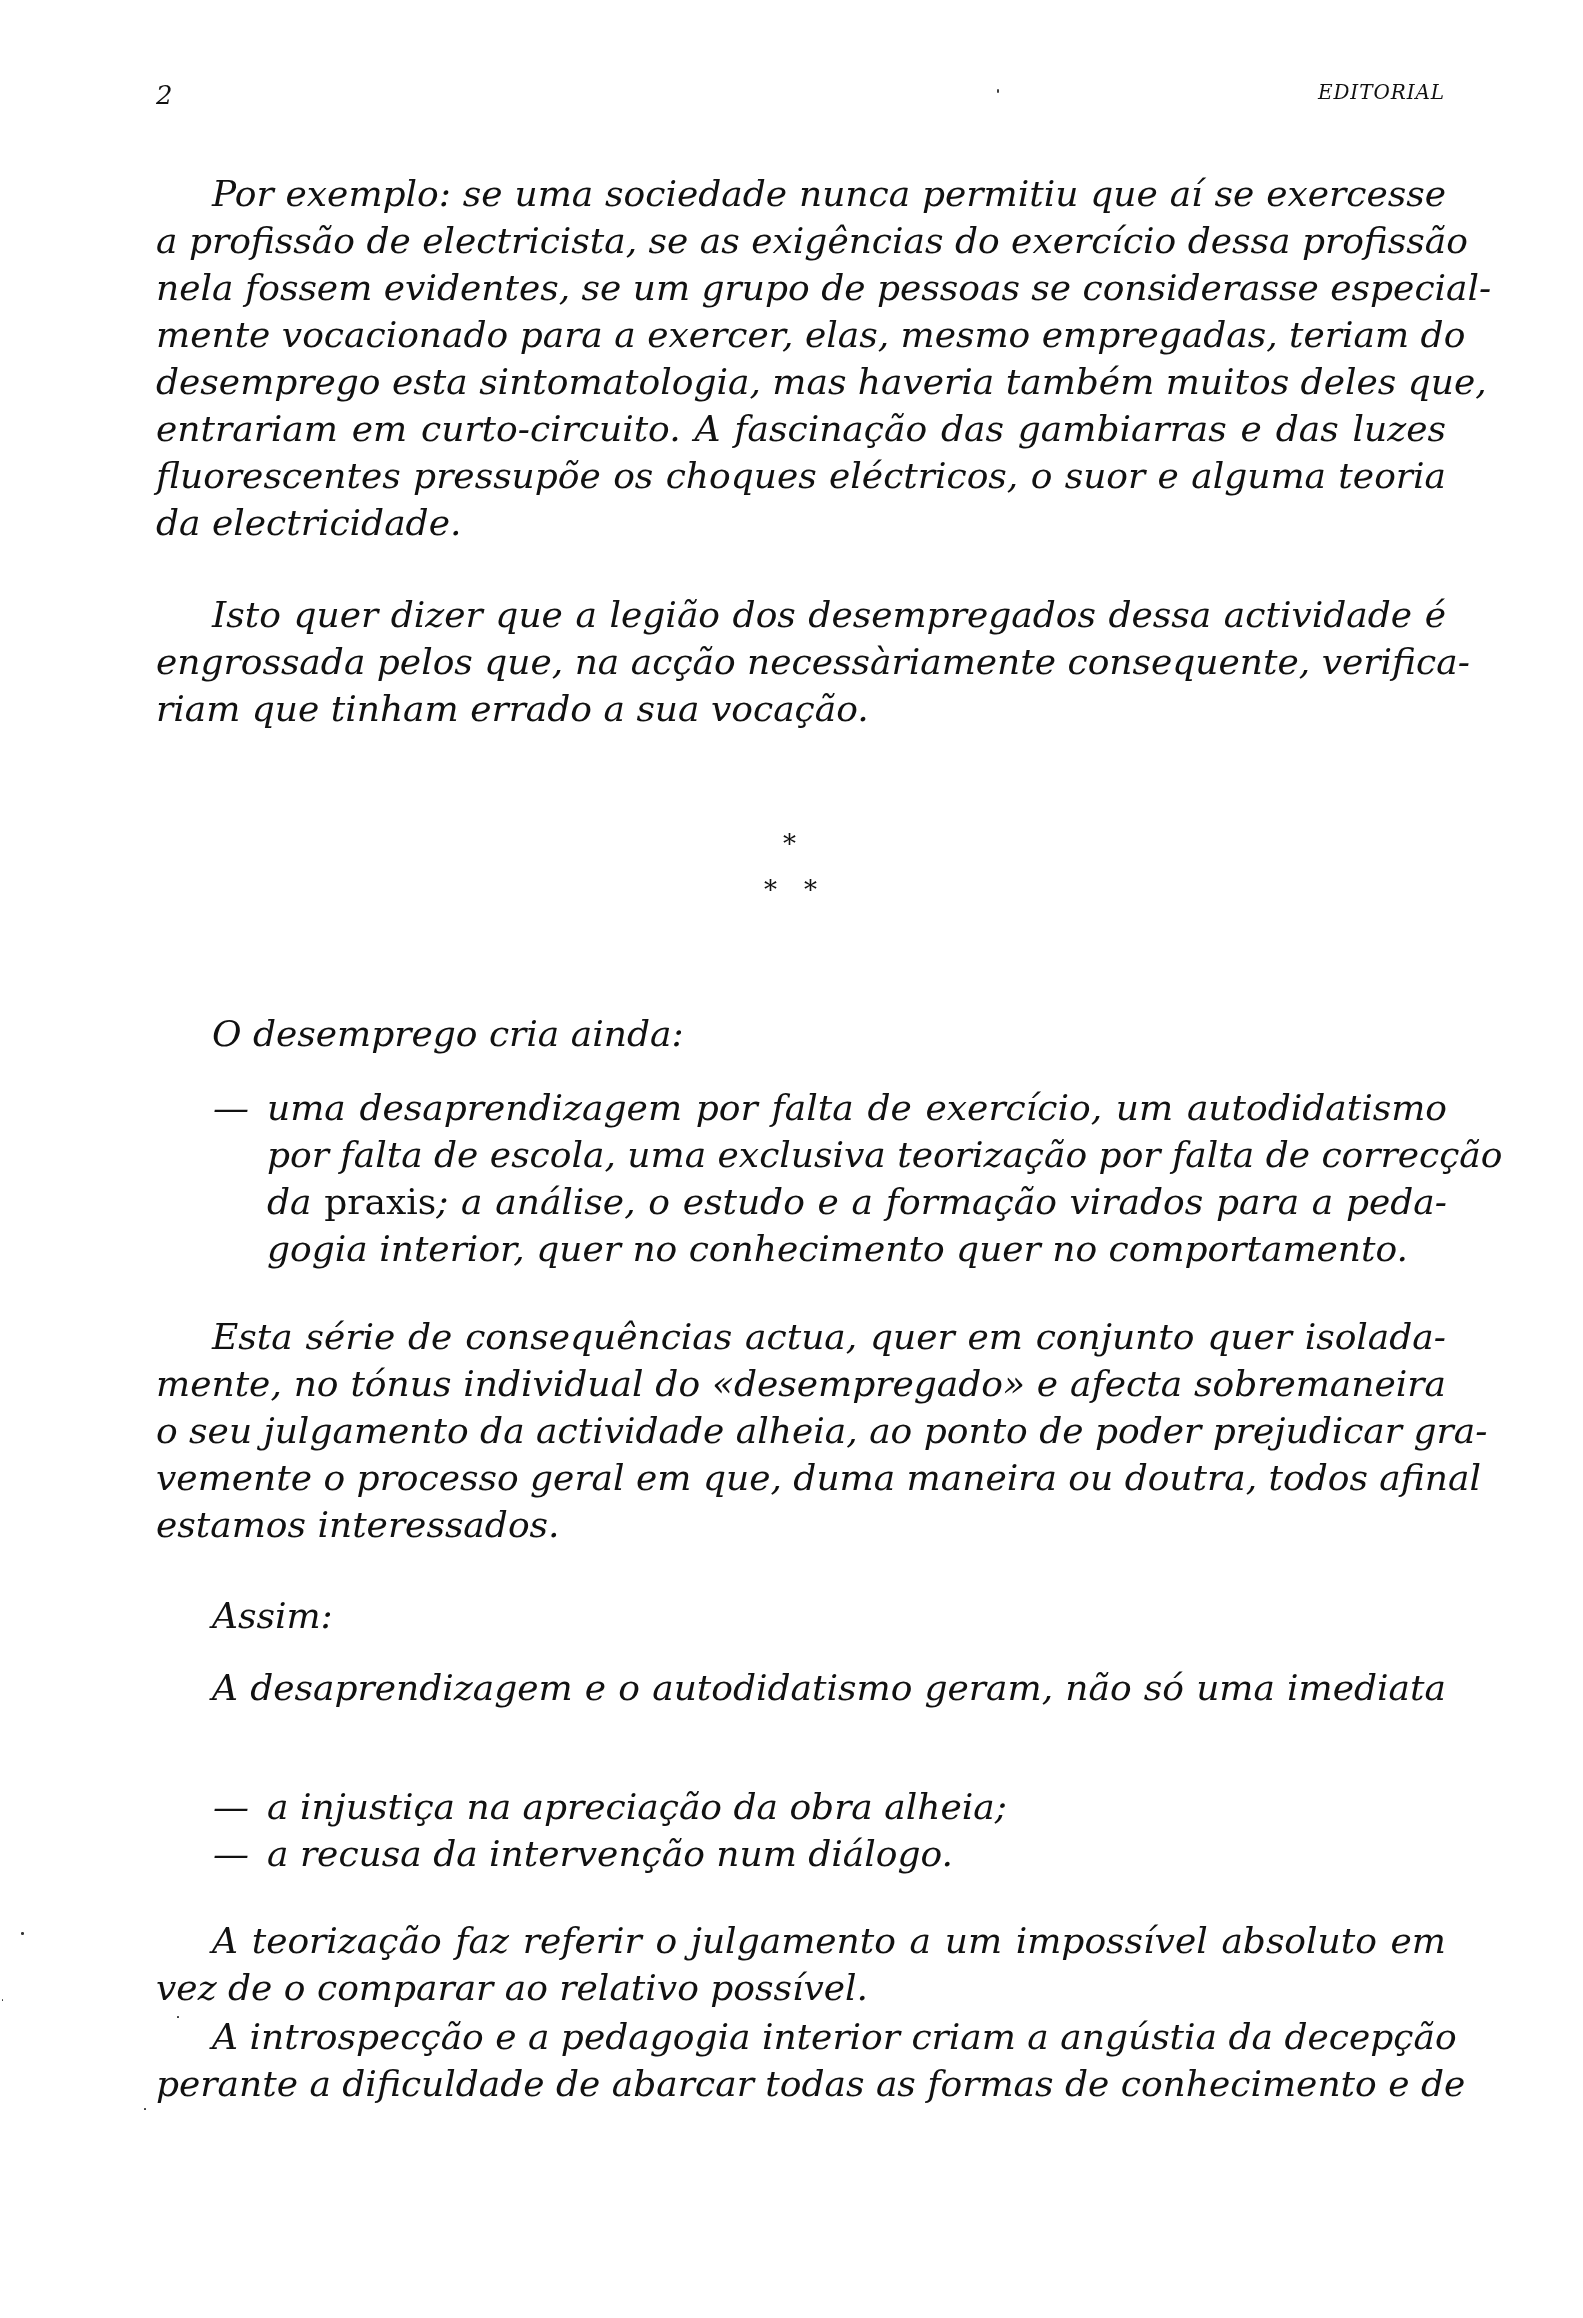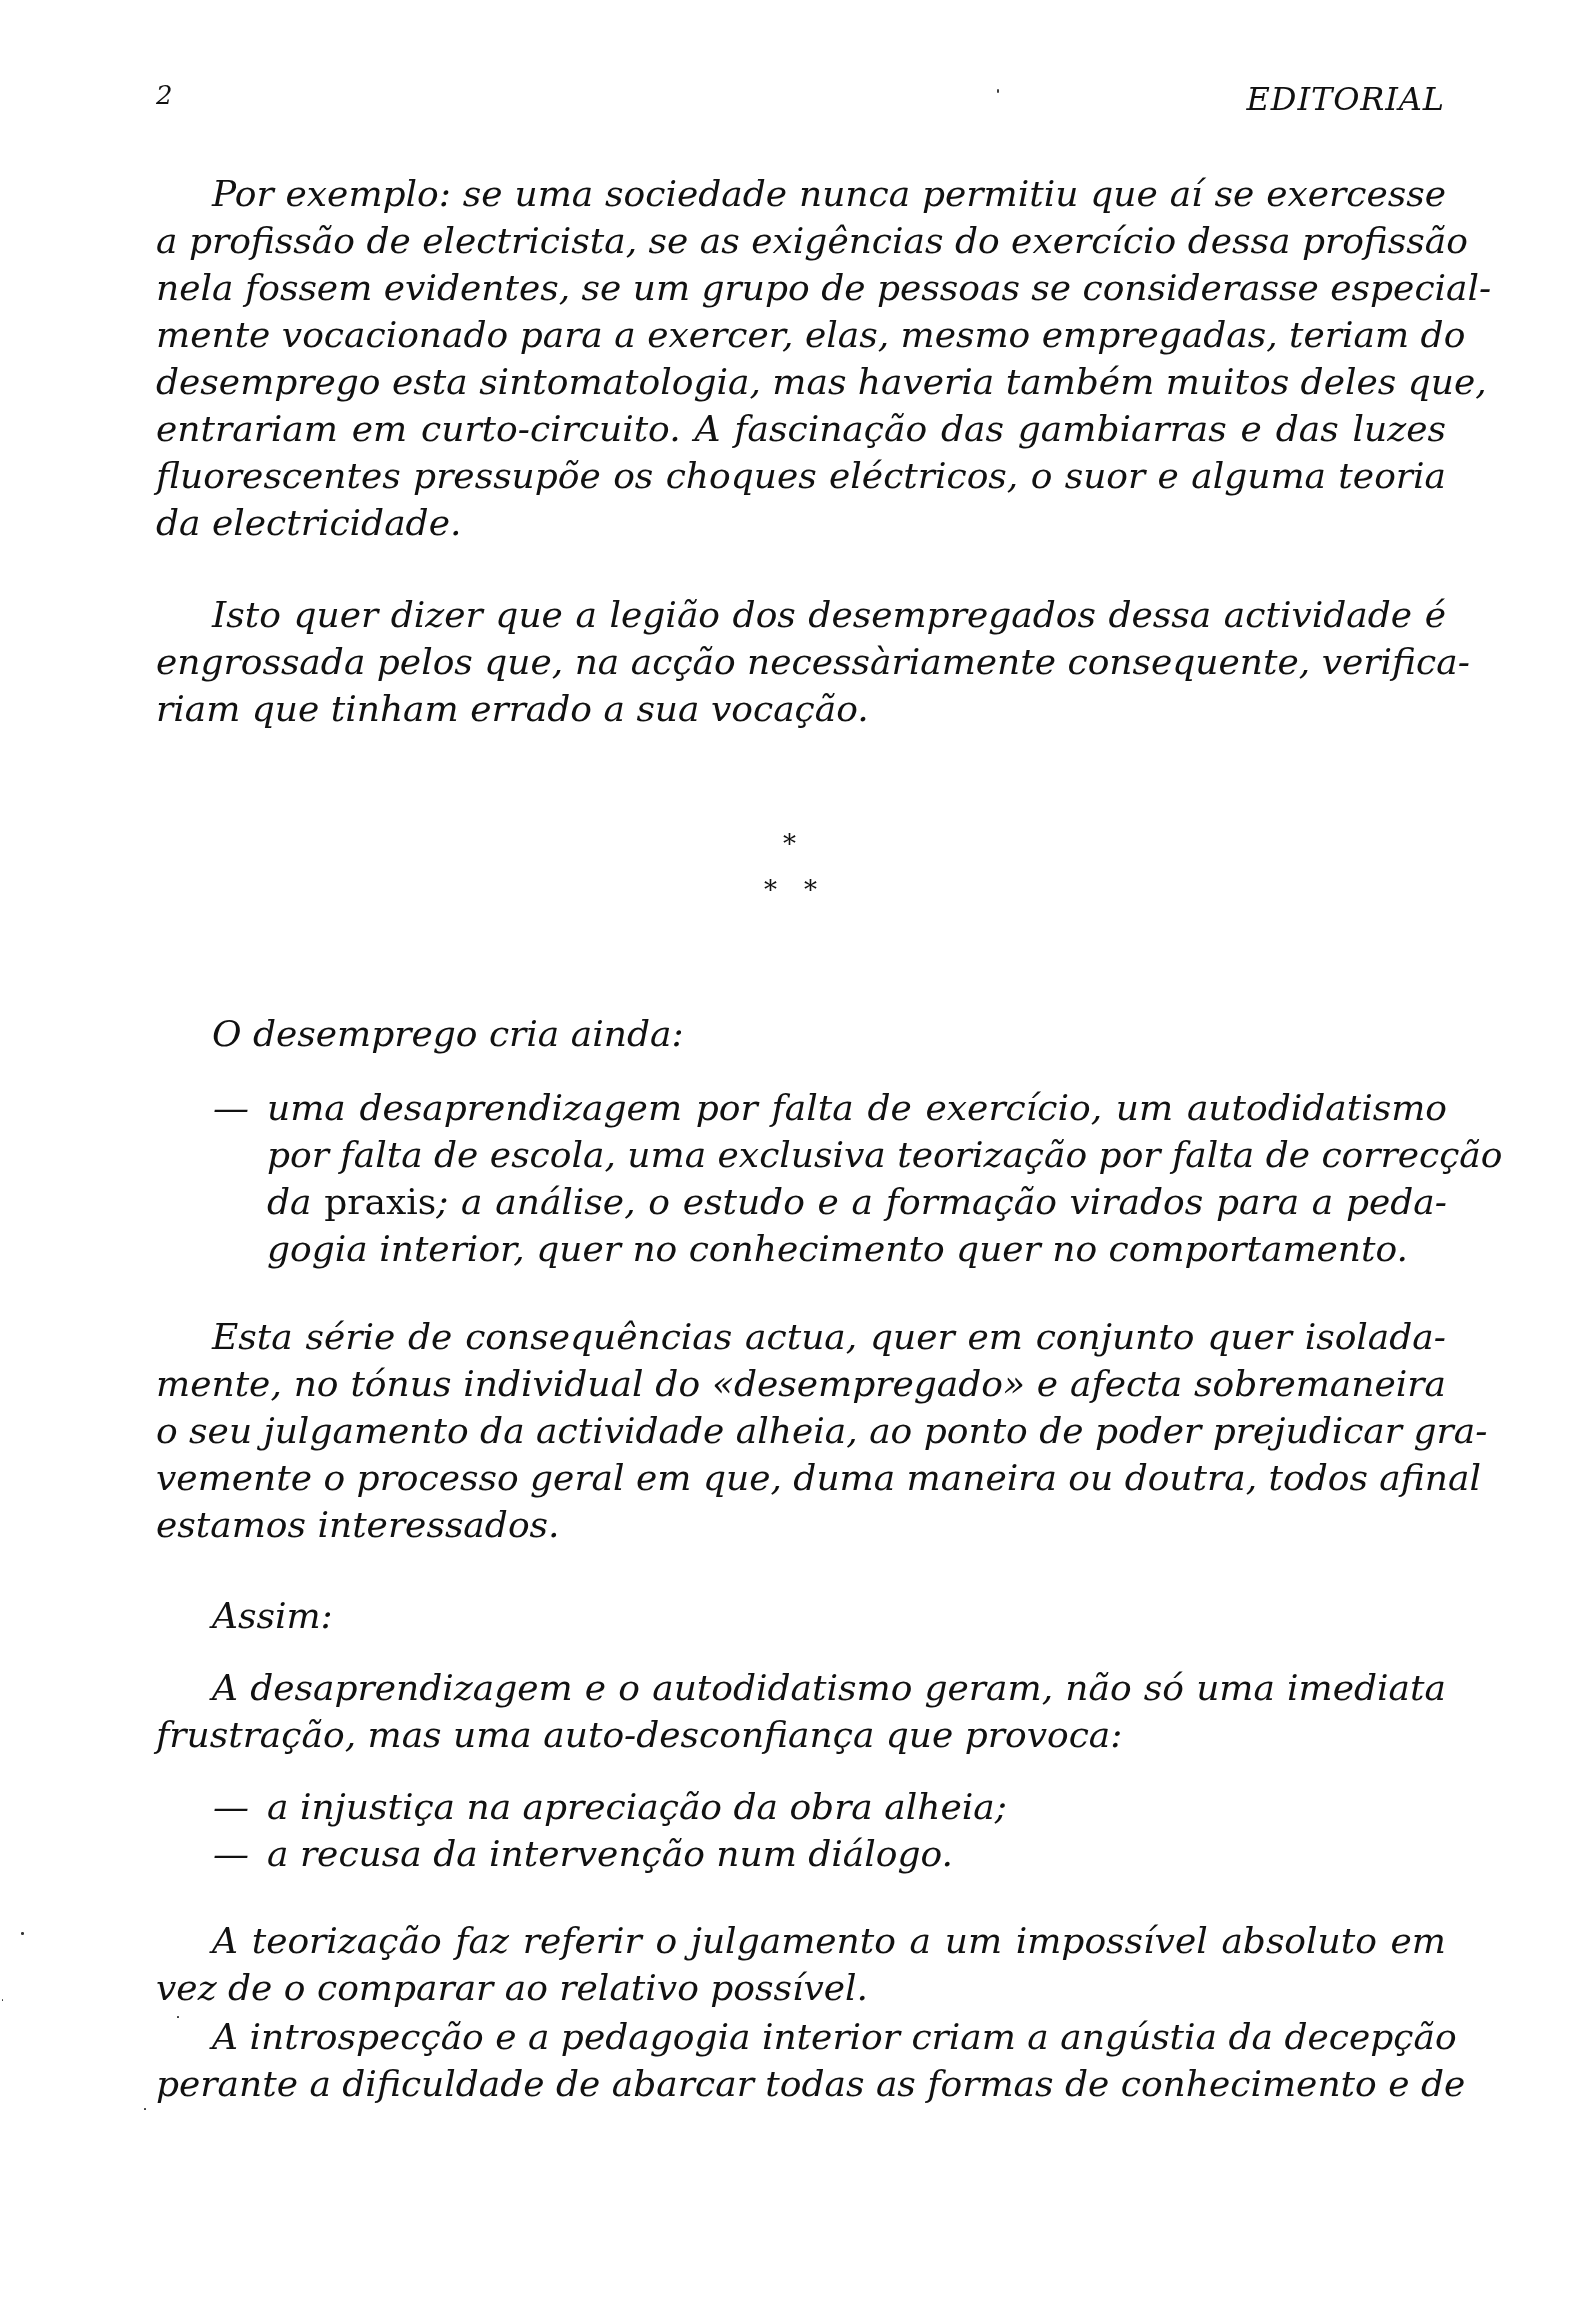--- a/index.html
+++ b/index.html
@@ -1,19 +1,19 @@
 <!DOCTYPE html>
 <html style="font-size:14px"><head>
 <meta charset="utf-8">
 <style>
   html, body { margin: 0; padding: 0; background: #ffffff; }
   body { width: 1584px; height: 2319px; position: relative; overflow: hidden; color: #111111; font-family: "DejaVu Serif", serif; }
   .page { position: absolute; left: 0; top: 0; width: 1584px; height: 2319px; background: #ffffff; }
   .header-num { position: absolute; left: 156px; top: 80px; font-size: 26px; font-style: italic; }
-  .header-title { position: absolute; right: 139px; top: 80px; font-size: 32px; font-style: italic; letter-spacing: 0.9px; }
+  .header-title { position: absolute; right: 139px; top: 80px; font-size: 20px; font-style: italic; letter-spacing: 0.9px; }
   .block { position: absolute; left: 156px; width: 1290px; font-style: italic; font-size: 36px; line-height: 47px; }
   .line { display: block; white-space: nowrap; text-align: justify; text-align-last: justify; height: 47px; }
   .line.last { text-align-last: left; }
   .indent { padding-left: 56px; }
   .roman { font-style: normal; }
   .dash-item { position: relative; padding-left: 54px; }
   .dash { position: absolute; left: 0; top: 0; }
   .asterisks { position: absolute; left: 0; width: 1584px; font-size: 26px; font-style: normal; }
   .ast { position: absolute; }
   .speck { position: absolute; background: #333; width: 2.6px; height: 2.6px; border-radius: 50%; }
@@ -70,21 +70,20 @@
     <span class="line">vemente o processo geral em que, duma maneira ou doutra, todos afinal</span>
     <span class="line last">estamos interessados.</span>
   </div>
 
   <div class="block" style="top:1592px;">
     <span class="line last indent">Assim:</span>
   </div>
 
   <div class="block" style="top:1664px;">
     <span class="line indent">A desaprendizagem e o autodidatismo geram, não só uma imediata</span>
-    <span class="line last">frustração, mas uma auto-desconfiança que provoca:</span>
   </div>
 
   <div class="block" style="top:1783px; left:213px; width:1234px;">
     <div class="dash-item">
       <span class="dash">—</span>
       <span class="line last">a injustiça na apreciação da obra alheia;</span>
     </div>
     <div class="dash-item">
       <span class="dash">—</span>
       <span class="line last">a recusa da intervenção num diálogo.</span>

